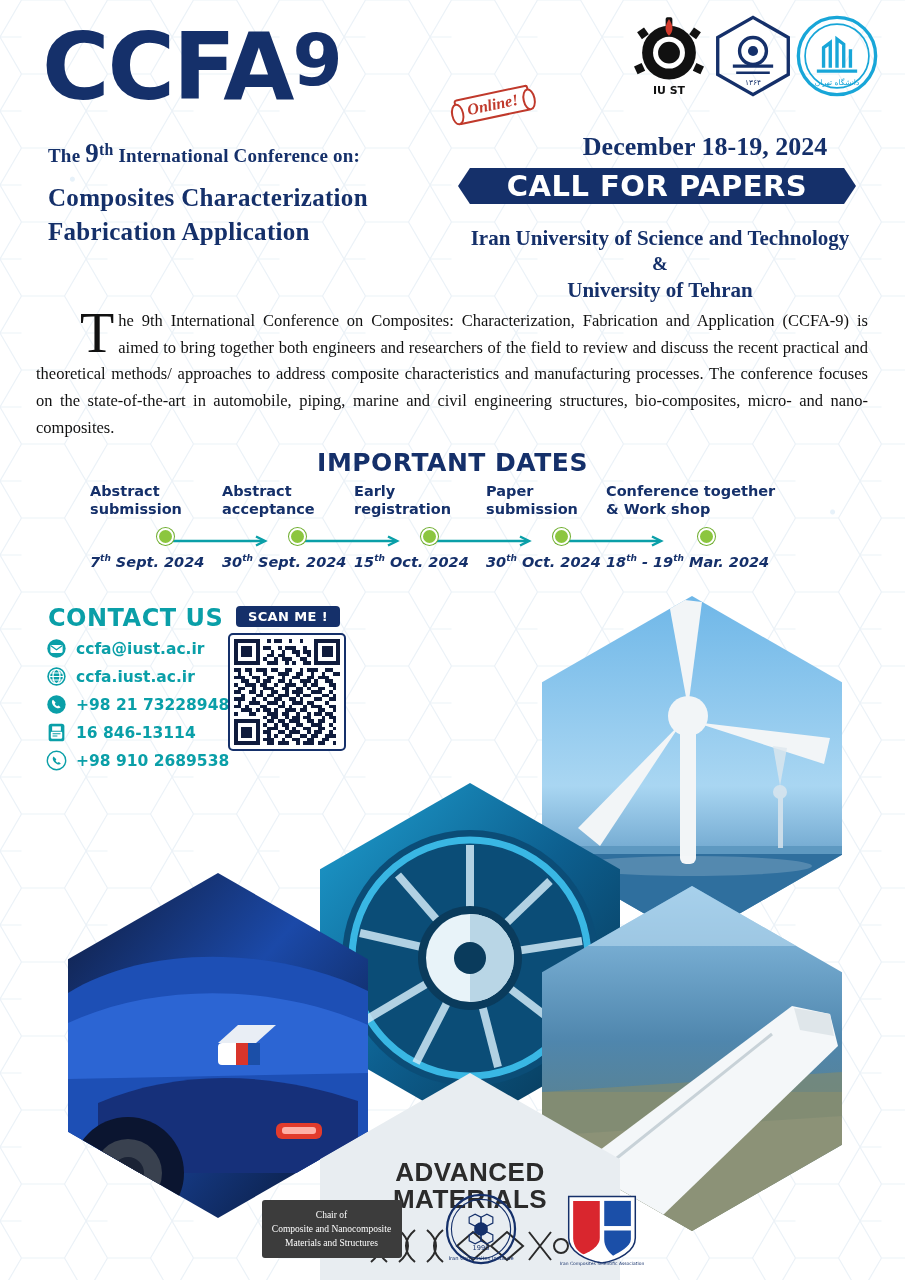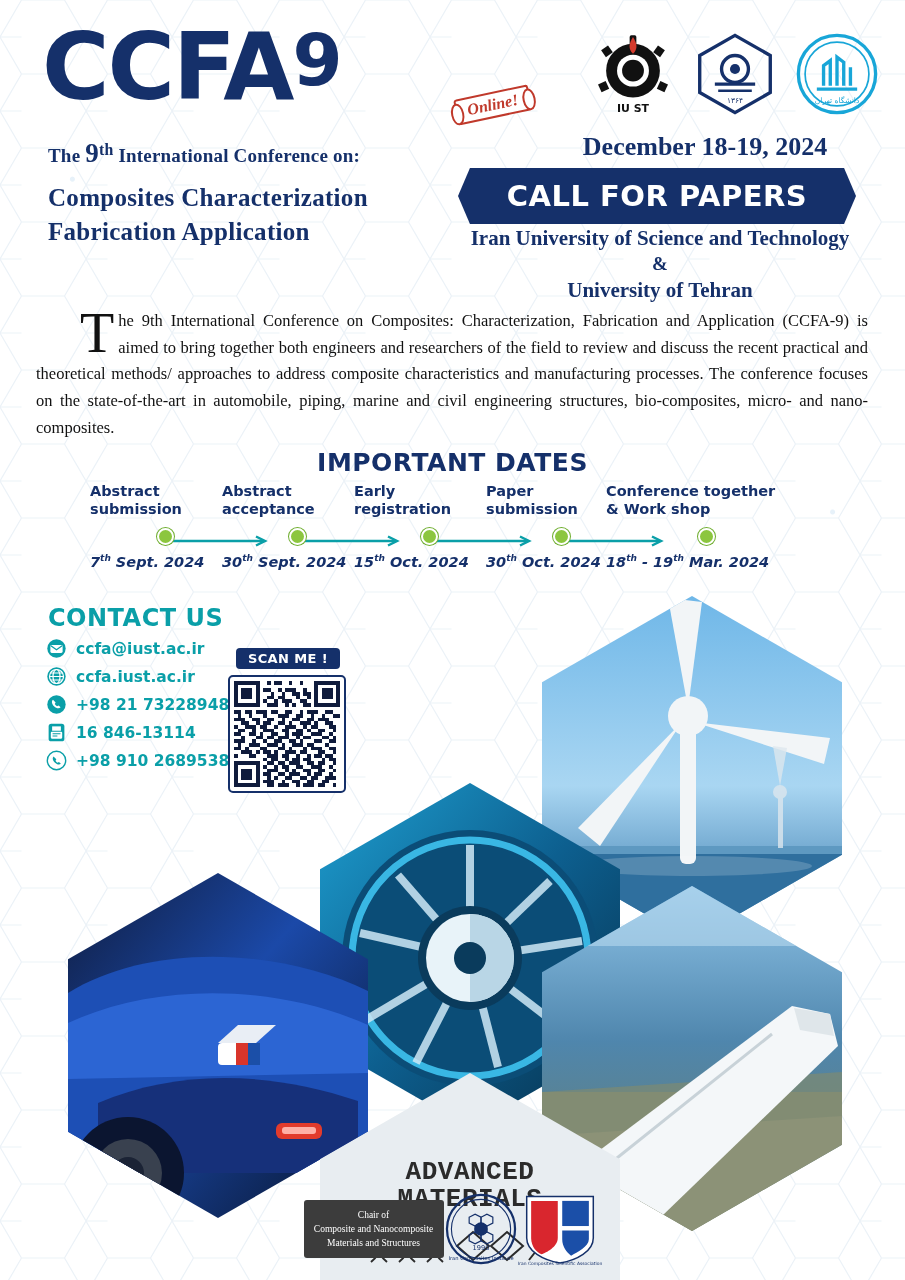--- a/index.html
+++ b/index.html
@@ -71,23 +71,22 @@
     background: #ffffff;
     border: 2px solid #c0392b;
     border-radius: 50%;
   }
   .online-badge::before { left: -7px; }
   .online-badge::after { right: -7px; }
 
   .logos {
     position: absolute;
     right: 26px;
-    top: 32px;
+    top: 14px;
     display: flex;
-    gap: 18px;
     align-items: center;
   }
   .uni-logo { width: 84px; height: 84px; }
 
   .conf-title {
     position: absolute;
     left: 48px;
     top: 138px;
     width: 400px;
     color: #15306a;
@@ -119,21 +118,21 @@
     font-family: "Liberation Serif", serif;
     font-weight: bold;
     font-size: 26px;
     color: #15306a;
   }
   .cfp-banner {
     position: absolute;
     left: 458px;
     top: 168px;
     width: 398px;
-    height: 56px;
+    height: 36px;
     background: #15306a;
     color: #ffffff;
     font-family: "DejaVu Sans", sans-serif;
     font-weight: bold;
     font-size: 29px;
     letter-spacing: .5px;
     display: flex;
     align-items: center;
     justify-content: center;
     clip-path: polygon(3% 0, 97% 0, 100% 50%, 97% 100%, 3% 100%, 0 50%);
@@ -285,21 +284,20 @@
     font-weight: bold;
     font-size: 15.5px;
     color: #0a9fa8;
   }
   .scan-box {
     position: absolute;
     left: 228px;
     top: 606px;
     width: 120px;
     text-align: center;
-    margin-top: 42px;
   }
   .scan-label {
     display: inline-block;
     background: #15306a;
     color: #ffffff;
     font-family: "DejaVu Sans", sans-serif;
     font-weight: bold;
     font-size: 13px;
     padding: 3px 12px;
     border-radius: 4px;
@@ -340,38 +338,39 @@
   .adv-hex {
     background: #e8edf1;
     display: flex;
     flex-direction: column;
     align-items: center;
     justify-content: flex-start;
     padding-top: 86px;
     box-sizing: border-box;
   }
   .adv-title {
-    font-family: Liberation Mono, monospace;
+    font-family: Liberation Sans, sans-serif;
     font-weight: bold;
     font-size: 26px;
     color: #2b2b2b;
     line-height: 1.05;
     text-align: center;
     letter-spacing: .5px;
   }
 
   
   .footer {
     position: absolute;
     left: 0;
     bottom: 14px;
     width: 905px;
     display: flex;
     align-items: center;
     justify-content: center;
+    gap: 42px;
   }
   .chair-box {
     background: #3c3c3c;
     color: #ffffff;
     font-family: "Liberation Serif", serif;
     font-size: 9.5px;
     line-height: 1.5;
     text-align: center;
     padding: 8px 10px;
     border-radius: 3px;

